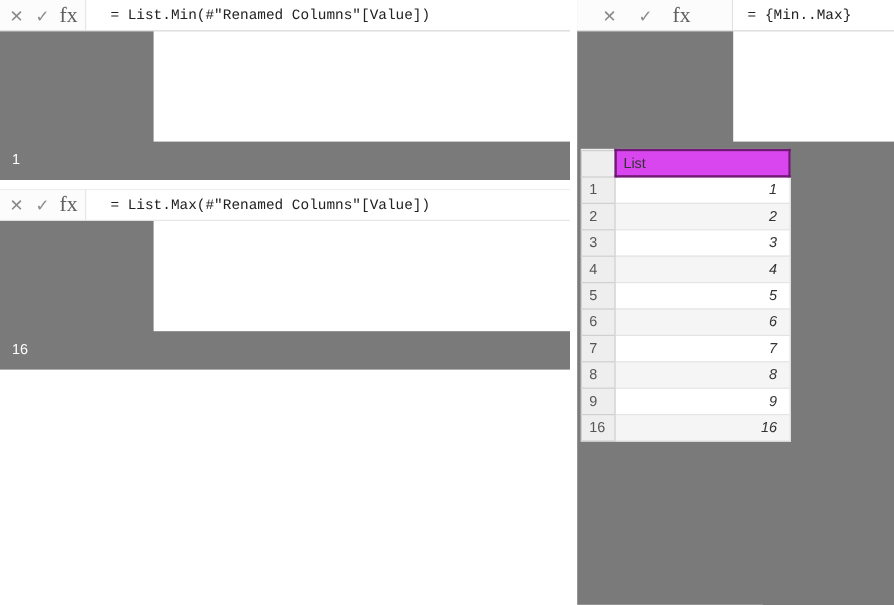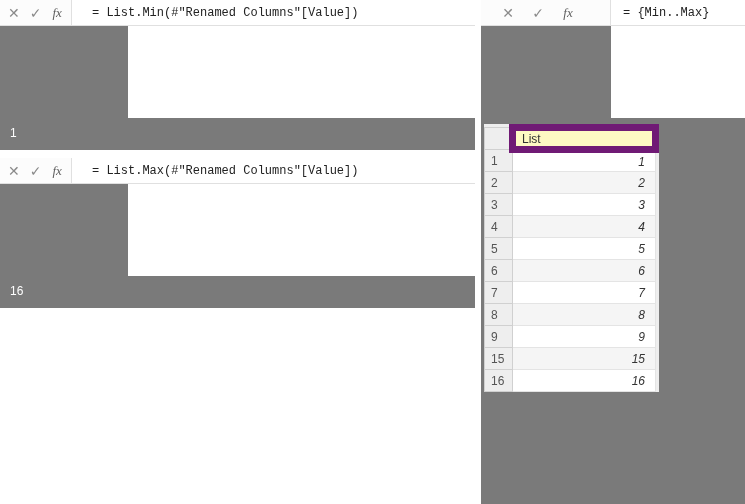--- a/index.html
+++ b/index.html
@@ -41,23 +41,22 @@
       display: inline-flex;
       align-items: center;
       justify-content: center;
       width: 18px;
       height: 18px;
       color: #8a8a8a;
       font-size: 14px;
       cursor: pointer;
     }
     .icon-fx {
-      font-style: italic;
       font-family: "Times New Roman", serif;
-      font-size: 13px;
+      font-size: 18px;
       color: #606060;
     }
     .formula-text {
       flex: 1;
       padding: 0 20px;
       font-family: Consolas, "Courier New", monospace;
       font-size: 12px;
       color: #222;
       background: #ffffff;
       height: 100%;
@@ -147,24 +146,24 @@
       font-size: 12px;
       background: #eeeeee;
     }
     .list-table th.rowhdr-blank {
       width: 28px;
       background: #eeeeee;
       border: 1px solid #d0d0d0;
       height: 22px;
     }
     .list-table th.list-hdr {
-      background: #fef9c3;
+      background: #d946ef;
       text-align: left;
       padding: 0 6px;
-      border: 7px solid #701a75;
+      border: 2px solid #701a75;
       font-weight: normal;
       color: #333;
       height: 22px;
     }
     .list-table td.rowhdr {
       background: #eeeeee;
       border: 1px solid #d0d0d0;
       text-align: left;
       padding: 0 6px;
       color: #555;
@@ -262,22 +261,18 @@
         </tr>
         <tr>
           <td class="rowhdr">8</td>
           <td class="cell">8</td>
         </tr>
         <tr>
           <td class="rowhdr">9</td>
           <td class="cell">9</td>
         </tr>
         <tr>
-          <td class="rowhdr">15</td>
-          <td class="cell">15</td>
-        </tr>
-        <tr>
           <td class="rowhdr">16</td>
           <td class="cell">16</td>
         </tr>
       </tbody>
   </table>
 </div>
 
 </body></html>

